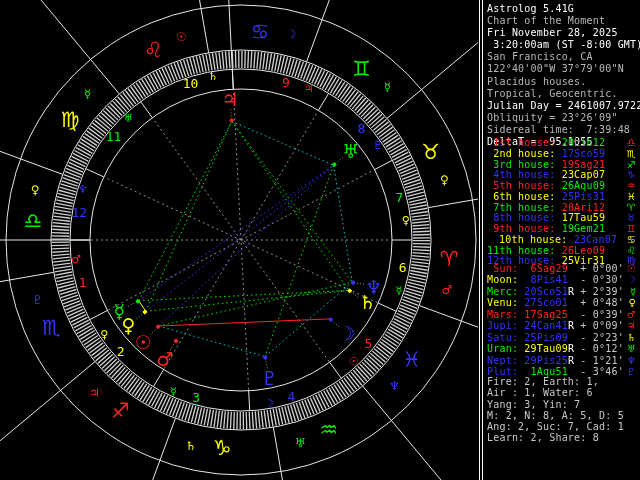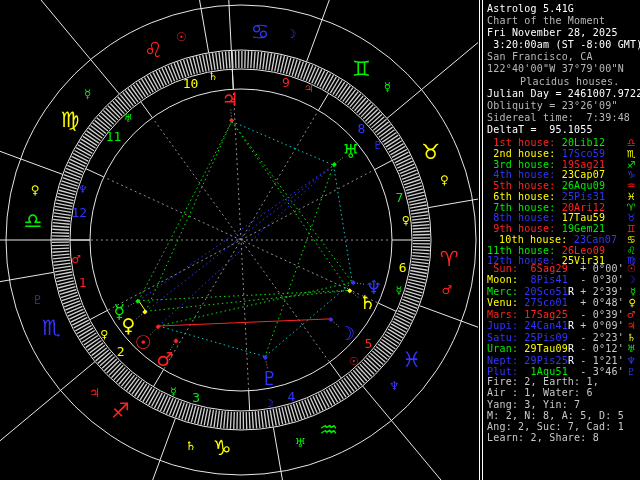--- a/index.html
+++ b/index.html
@@ -165,21 +165,22 @@
       <line x1="482.5" y1="0" x2="482.5" y2="480" stroke="#ffffff" stroke-width="1"></line>
     </svg>
   <div id="info-panel">
     <div id="panel-header">
         <div class="pline" style="color: rgb(255, 255, 255);">Astrolog 5.41G</div>
         <div class="pline" style="color: rgb(184, 184, 184);">Chart of the Moment</div>
         <div class="pline" style="color: rgb(255, 255, 255);">Fri November 28, 2025</div>
         <div class="pline" style="color: rgb(255, 255, 255);"> 3:20:00am (ST -8:00 GMT)</div>
         <div class="pline" style="color: rgb(184, 184, 184);">San Francisco, CA</div>
         <div class="pline" style="color: rgb(184, 184, 184);">122°40'00"W 37°79'00"N</div>
-        <div class="pline" style="color: rgb(184, 184, 184); margin-left: 33px;">Placidus houses.</div>
+        <div class="pline" style="color: rgb(184, 184, 184);">Placidus houses.</div>
+        <div class="pline" style="color: rgb(184, 184, 184);">Tropical, Geocentric.</div>
         <div class="pline" style="color: rgb(255, 255, 255);">Julian Day = 2461007.9722</div>
         <div class="pline" style="color: rgb(184, 184, 184);">Obliquity = 23°26'09"</div>
         <div class="pline" style="color: rgb(184, 184, 184);">Sidereal time:  7:39:48</div>
         <div class="pline" style="color: rgb(255, 255, 255);">DeltaT =  95.1055</div>
       </div>
     <div id="house-table">
         <div class="trow"><span style="color: rgb(255, 34, 34);"> 1st house: </span><span style="color: rgb(0, 238, 0);">20Lib12</span><div class="spacer"></div><span class="rowglyph" style="color: rgb(255, 34, 34);">♎</span></div>
         <div class="trow"><span style="color: rgb(255, 255, 0);"> 2nd house: </span><span style="color: rgb(52, 52, 255);">17Sco59</span><div class="spacer"></div><span class="rowglyph" style="color: rgb(255, 255, 0);">♏</span></div>
         <div class="trow"><span style="color: rgb(0, 238, 0);"> 3rd house: </span><span style="color: rgb(255, 34, 34);">19Sag21</span><div class="spacer"></div><span class="rowglyph" style="color: rgb(0, 238, 0);">♐</span></div>
         <div class="trow"><span style="color: rgb(52, 52, 255);"> 4th house: </span><span style="color: rgb(255, 255, 0);">23Cap07</span><div class="spacer"></div><span class="rowglyph" style="color: rgb(52, 52, 255);">♑</span></div>

